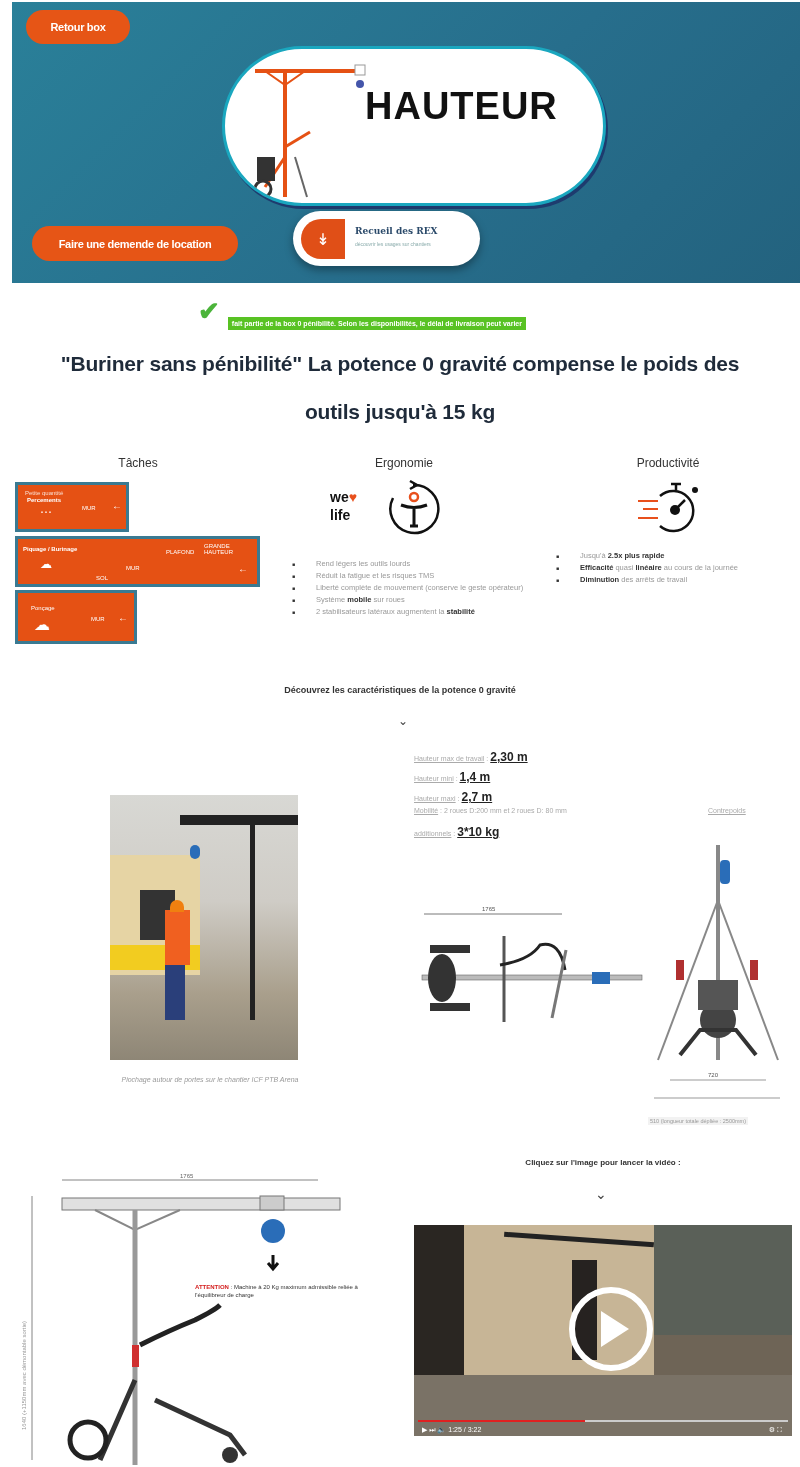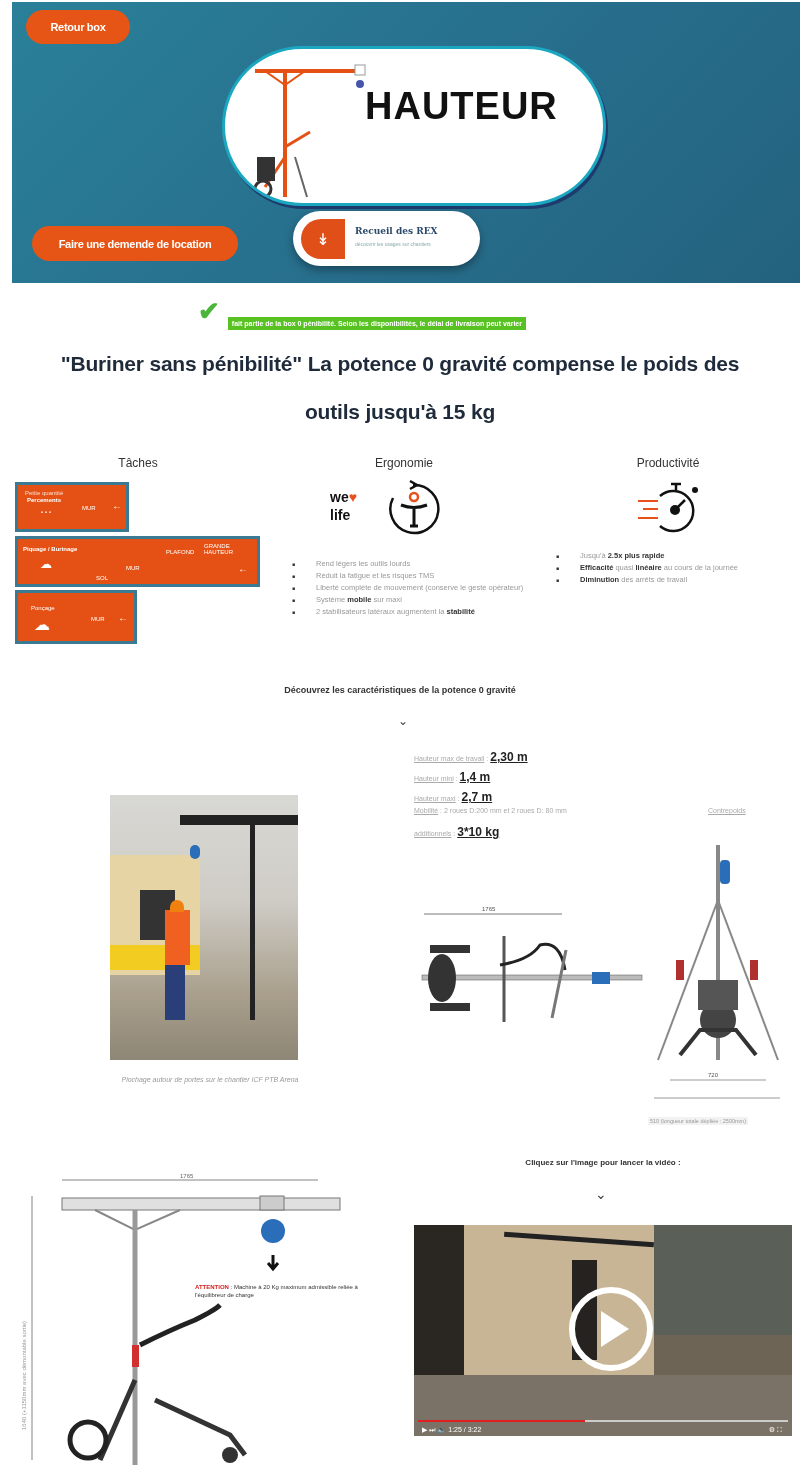--- a/index.html
+++ b/index.html
@@ -117,21 +117,21 @@
 <svg style="position:absolute;left:383px;top:478px" width="62" height="62" viewBox="0 0 62 62">
   <path d="M10 20 A24 24 0 1 0 30 7" fill="none" stroke="#111" stroke-width="2.5"></path>
   <path d="M27 3 L34 7 L27 11" fill="none" stroke="#111" stroke-width="2.5"></path>
   <circle cx="31" cy="19" r="4" fill="none" stroke="#e8501c" stroke-width="2.5"></circle>
   <path d="M18 27 Q31 32 44 27 M31 30 L31 48 M27 48 L35 48" fill="none" stroke="#111" stroke-width="3"></path>
 </svg>
 <ul class="bul" style="left:292px;top:558px;width:240px">
   <li>Rend légers les outils lourds</li>
   <li>Réduit la fatigue et les risques TMS</li>
   <li>Liberté complète de mouvement (conserve le geste opérateur)</li>
-  <li><span>Système </span><b>mobile</b><span> sur maxi</span></li>
+  <li><span>Système </span><b>mobile</b><span> sur roues</span></li>
   <li><span>2 stabilisateurs latéraux augmentent la </span><b>stabilité</b></li>
 </ul>
 
 <div class="col-title" style="left:568px;top:456px">Productivité</div>
 <svg style="position:absolute;left:638px;top:478px" width="64" height="60" viewBox="0 0 64 60">
   <line x1="0" y1="23" x2="20" y2="23" stroke="#e8501c" stroke-width="2"></line>
   <line x1="5" y1="31" x2="20" y2="31" stroke="#e8501c" stroke-width="2"></line>
   <line x1="0" y1="40" x2="20" y2="40" stroke="#e8501c" stroke-width="2"></line>
   <path d="M22 18 A20 20 0 1 1 22 48" fill="none" stroke="#111" stroke-width="2.5"></path>
   <line x1="38" y1="6" x2="38" y2="12" stroke="#111" stroke-width="2.5"></line>

